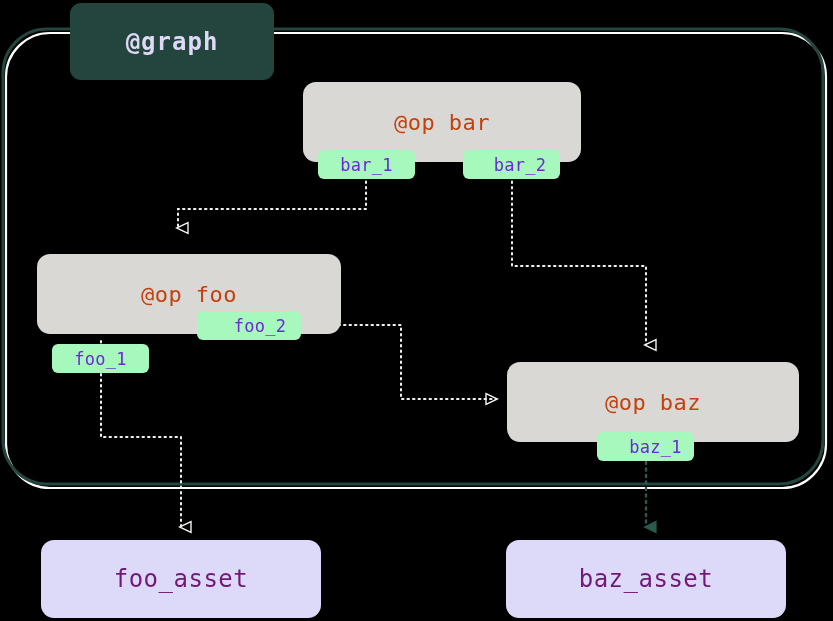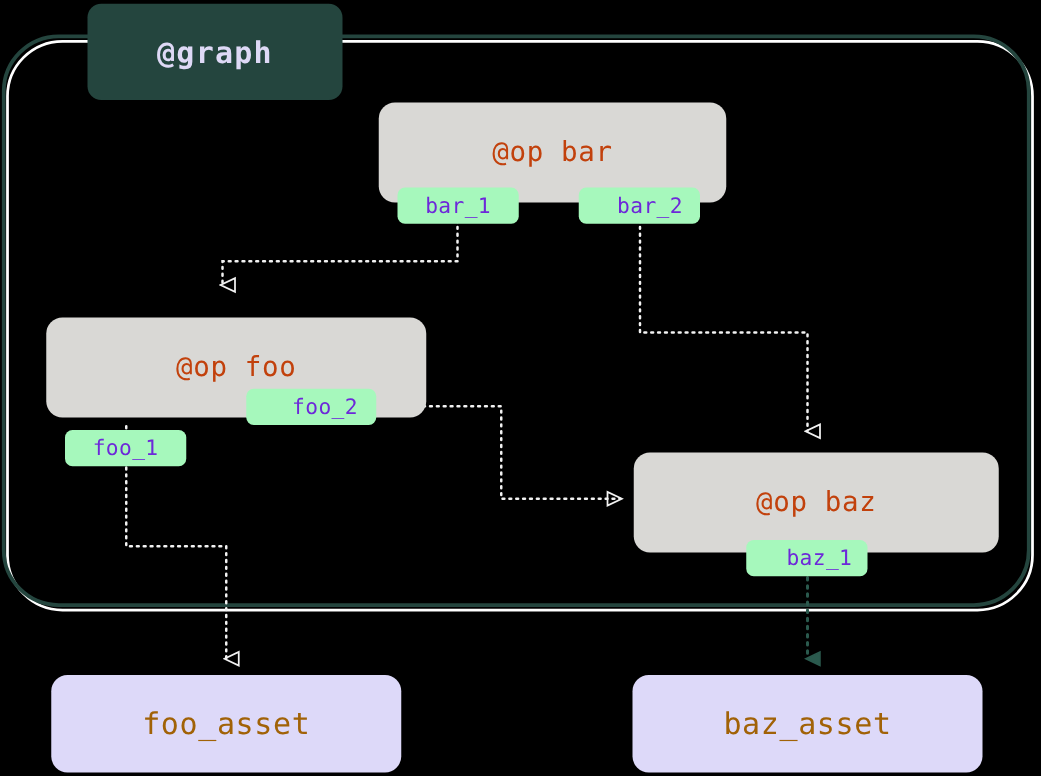--- a/index.html
+++ b/index.html
@@ -34,21 +34,21 @@
     border-radius: 13px;
   }
   .node-op {
     background: #d9d8d5;
     color: #c2410c;
     font-size: 22px;
     letter-spacing: 0.5px;
   }
   .node-asset {
     background: #ddd9f9;
-    color: #a16207;
+    color: #701a75;
     font-size: 24px;
     letter-spacing: 0.5px;
   }
   .cluster-label {
     position: absolute;
     box-sizing: border-box;
     display: flex;
     align-items: center;
     justify-content: center;
     border-radius: 11px;

